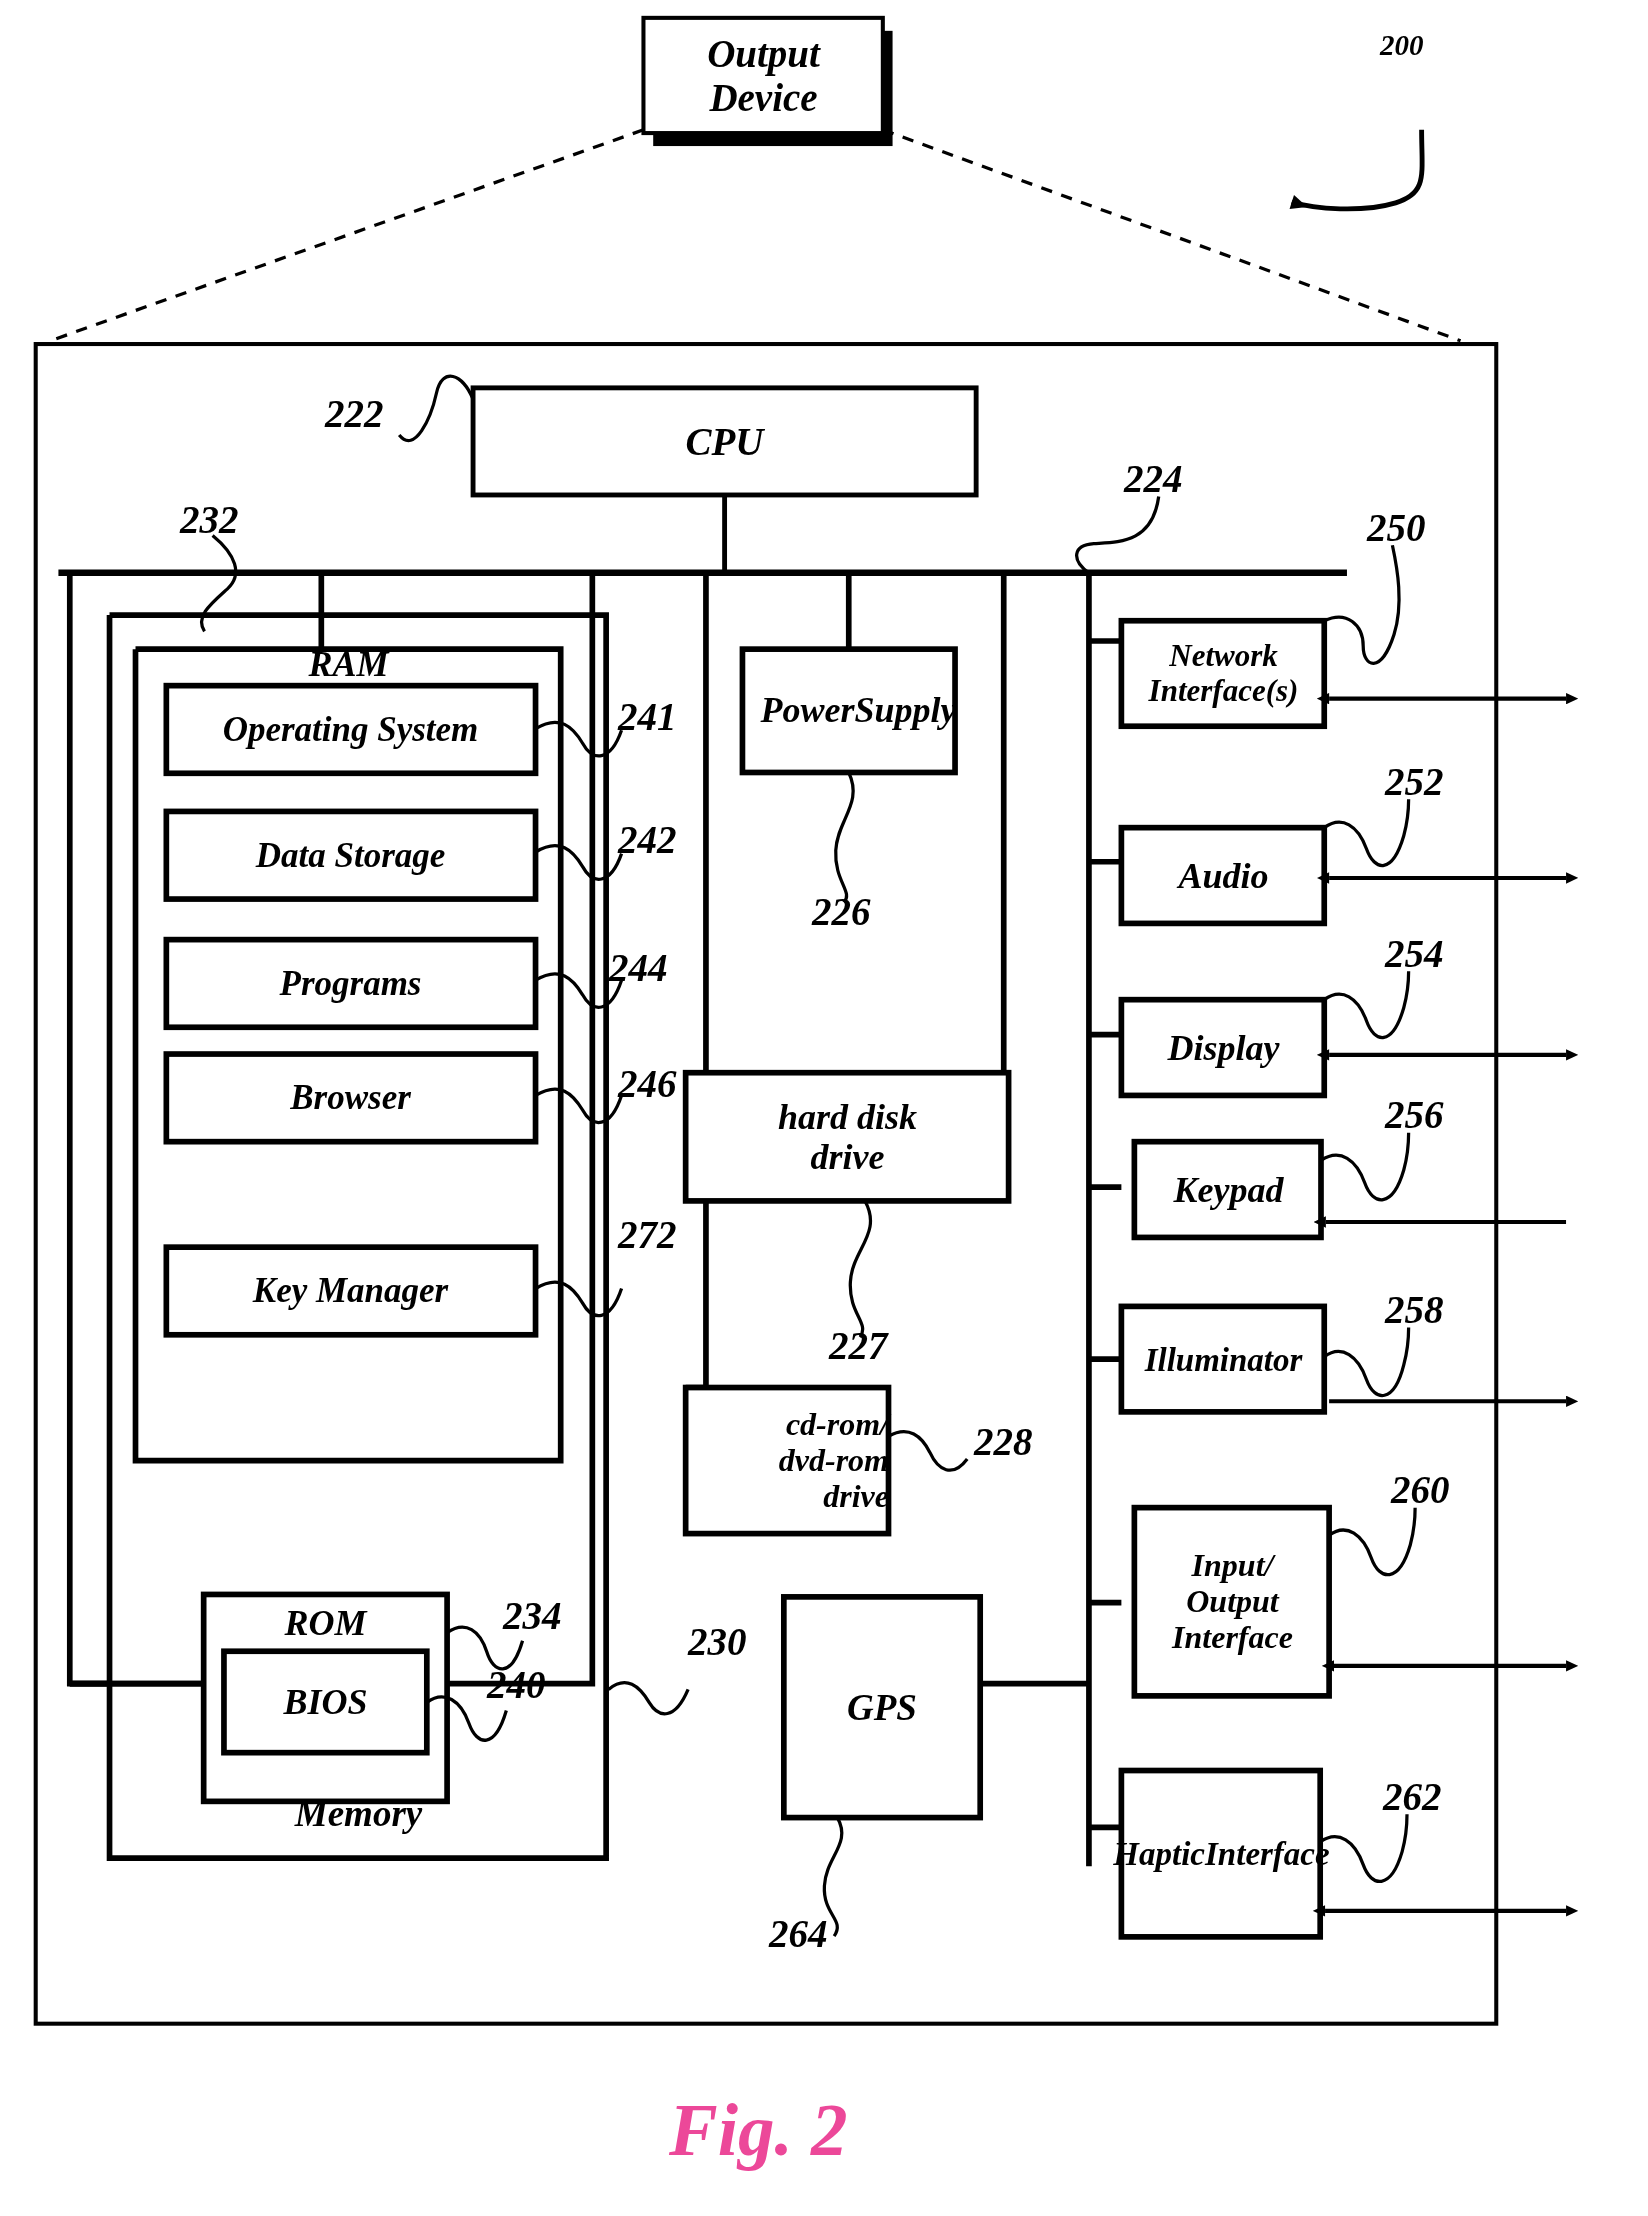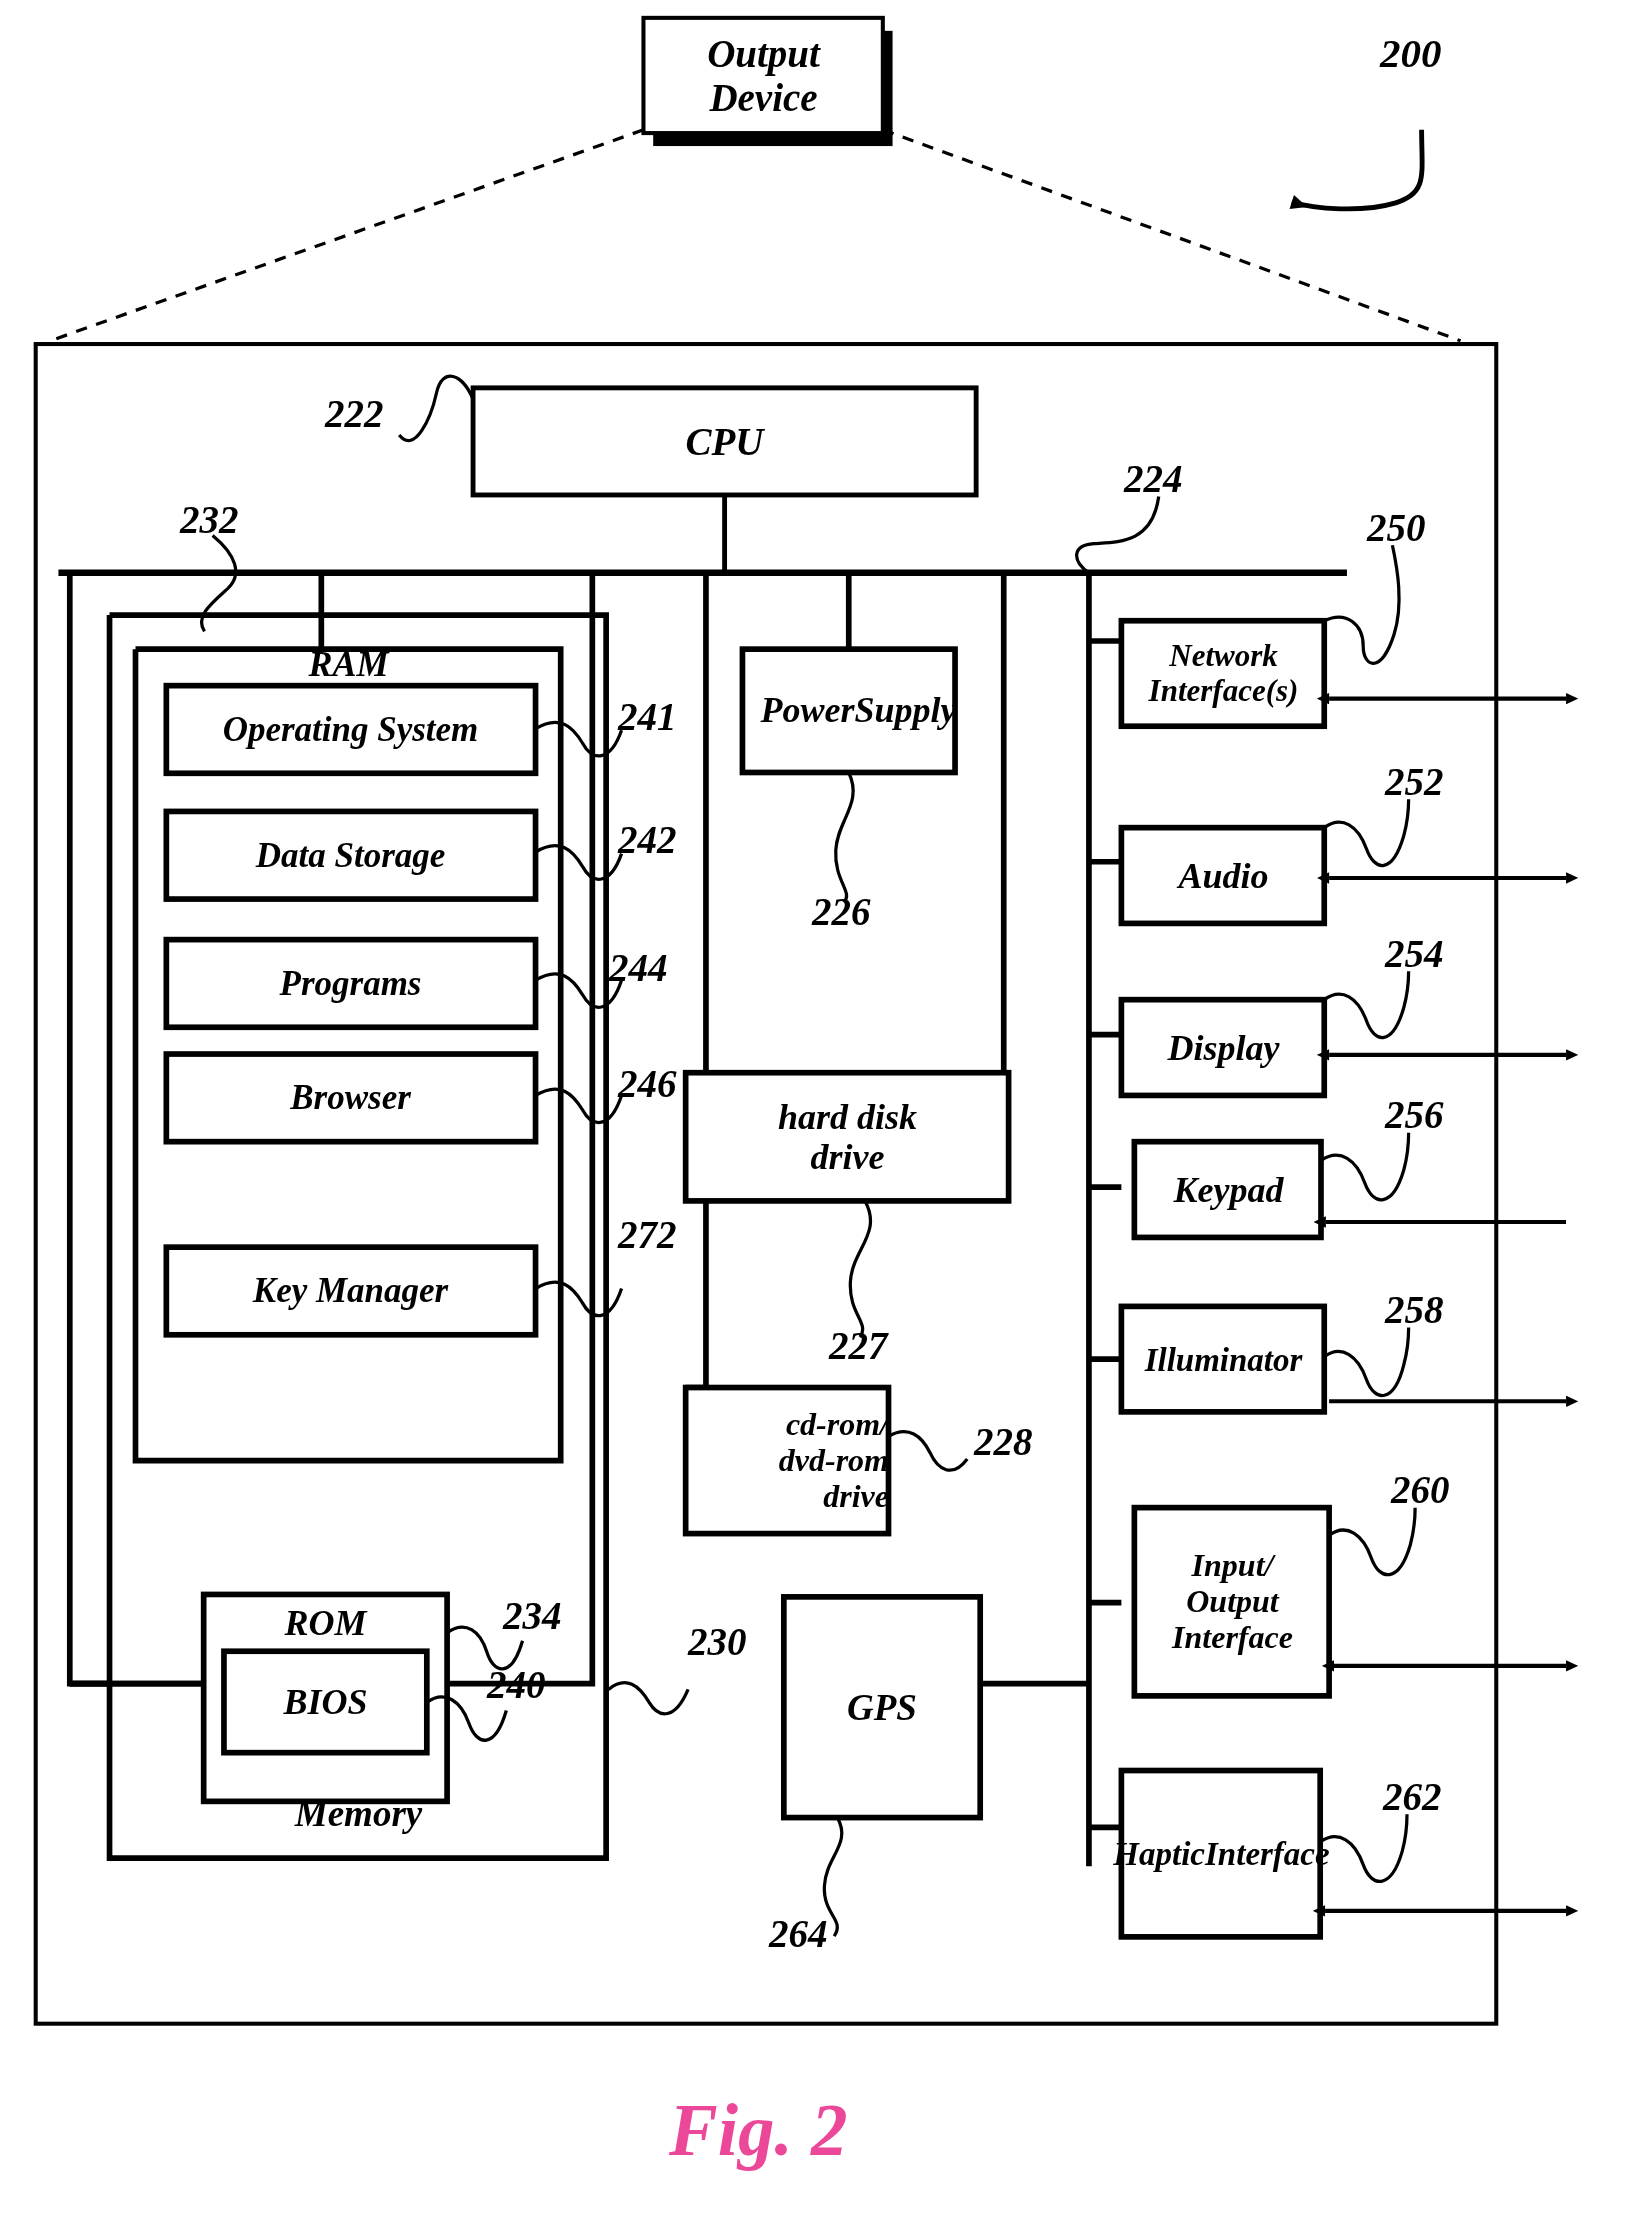--- a/index.html
+++ b/index.html
@@ -163,21 +163,21 @@
       <line x1="1633" y1="2355" x2="1930" y2="2355" marker-start="url(#ahL)" marker-end="url(#ahR)"></line>
     </g>
 
   </svg>
 
   <div class="lbl" style="left:644px;top:18px;width:239px;height:115px;font-size:39px;flex-direction:column;">
     <span>Output</span>
     <span>Device</span>
   </div>
 
-  <div class="ref" style="left:1380px;top:29px;font-size:41px;">200</div>
+  <div class="ref" style="left:1380px;top:29px;font-size:29px;">200</div>
 
   <div class="lbl" style="left:473px;top:388px;width:503px;height:107px;font-size:39px;">CPU</div>
   <div class="ref" style="left:325px;top:391px;font-size:39px;">222</div>
 
   <div class="ref" style="left:180px;top:497px;font-size:39px;">232</div>
   <div class="ref" style="left:1124px;top:456px;font-size:39px;">224</div>
 
   <div class="lbl" style="left:136px;top:641px;width:425px;height:47px;font-size:36px;">RAM</div>
 
   <div class="lbl" style="left:166px;top:686px;width:369px;height:88px;font-size:35px;">Operating System</div>

